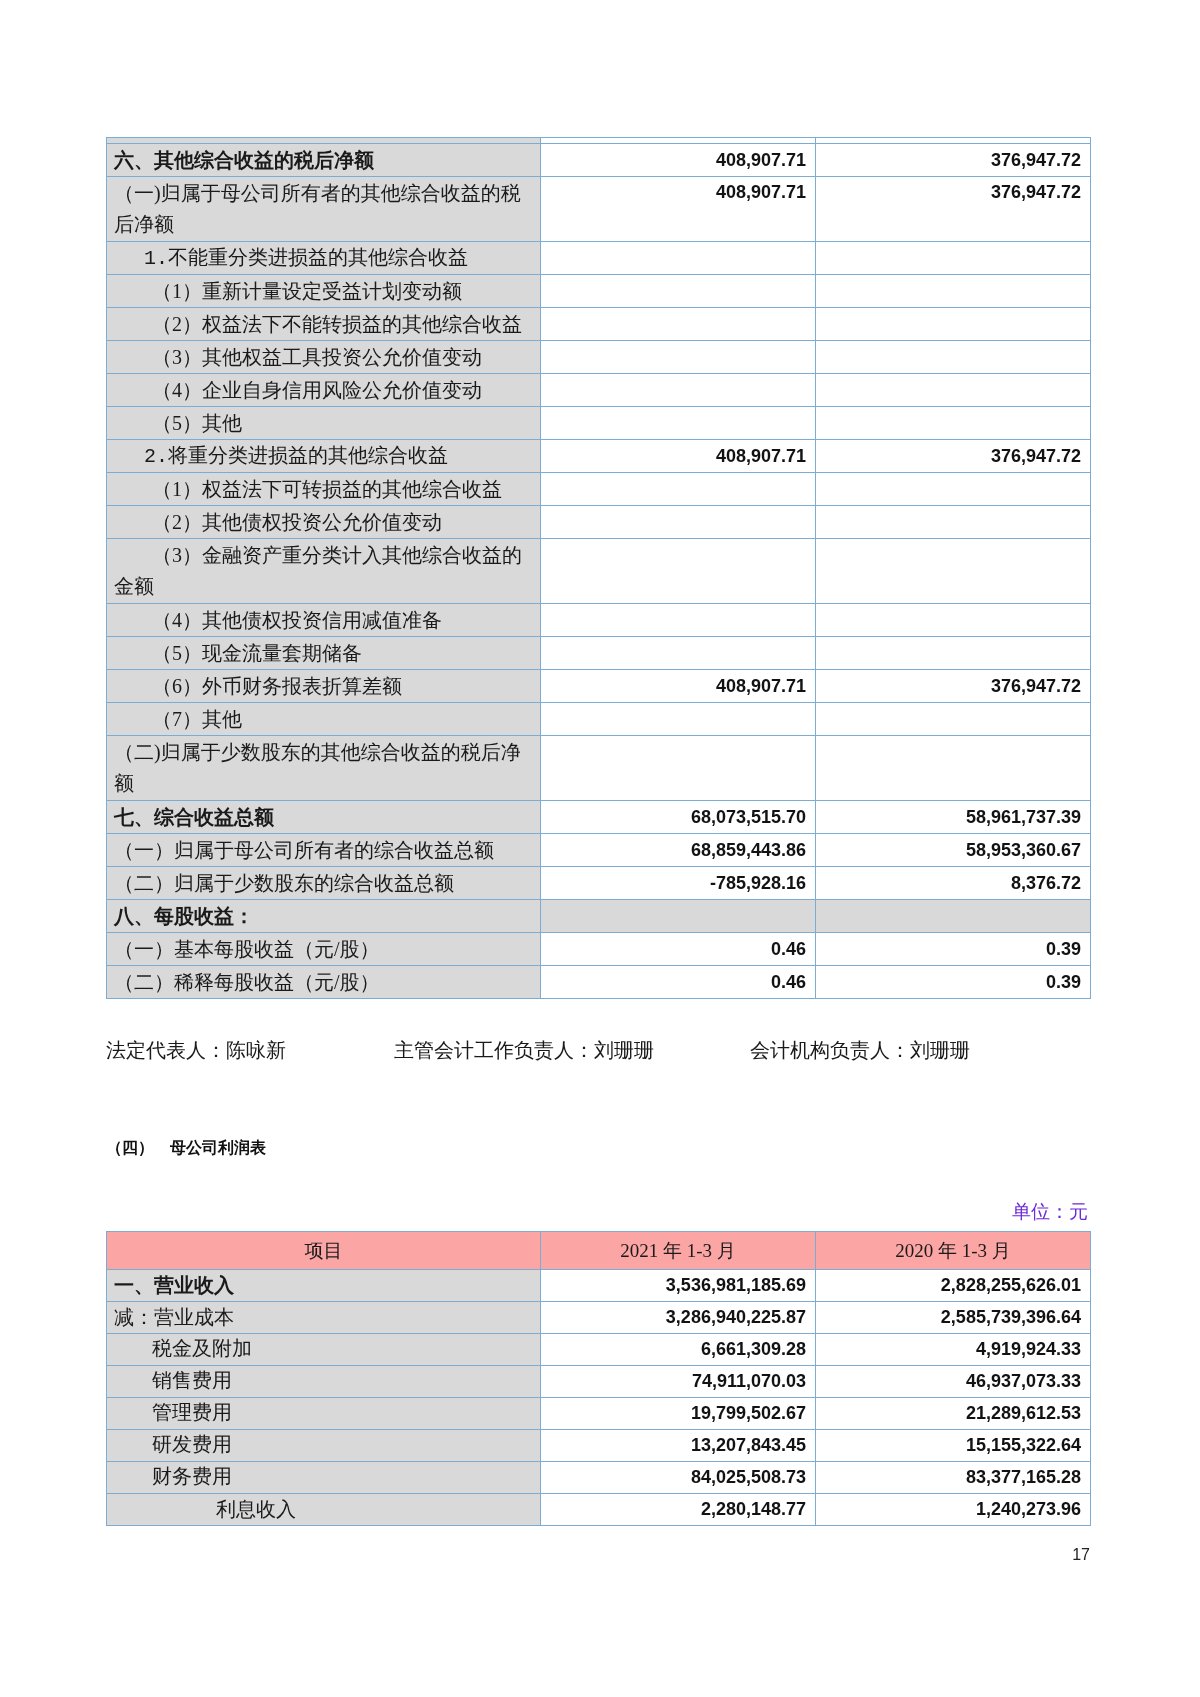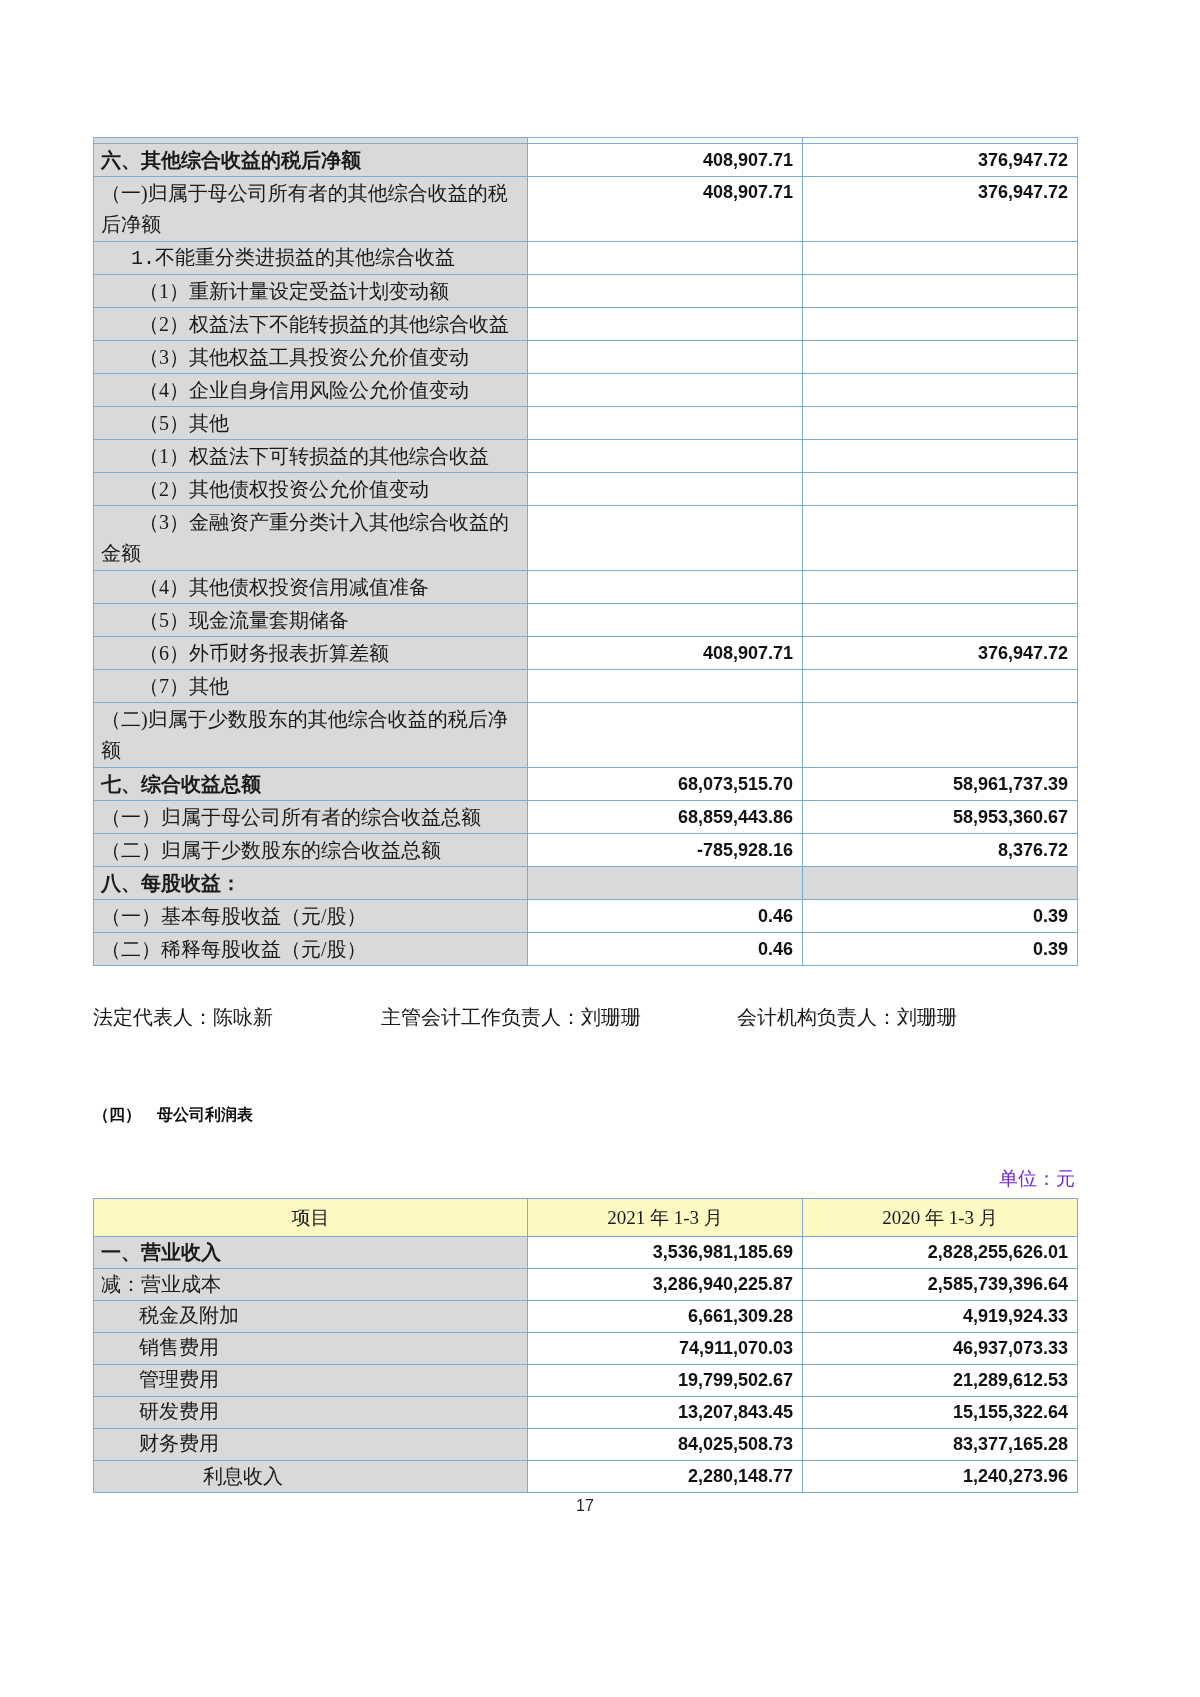--- a/index.html
+++ b/index.html
@@ -1,21 +1,21 @@
 <!DOCTYPE html>
 <html><head>
 <meta charset="utf-8">
 <style>
   html,body{margin:0;padding:0;}
   body{
     width:1200px;height:1697px;background:#ffffff;
     font-family:"Liberation Serif","DejaVu Serif",serif;color:#000;
   }
   .page{position:relative;width:1200px;height:1697px;overflow:hidden;background:#fff;}
-  .content{position:absolute;left:93px;top:0;width:984px;}
+  .content{position:absolute;left:106px;top:0;width:984px;}
 
   table.fin{border-collapse:collapse;width:984px;table-layout:fixed;}
   table.fin td{border:1px solid #7bacd4;overflow:hidden;}
 
   .t1{margin-top:137px;}
   .t2{margin-top:6px;}
 
   td.lbl{
     background:#d9d9d9;font-size:20px;padding:0 7px;line-height:31px;
     color:#1a1a1a;vertical-align:middle;
@@ -28,38 +28,38 @@
   td.grayv{background:#d9d9d9;}
   tr.s td{height:32px;}
   tr.d td{height:64px;}
   tr.sliver td{height:5px;padding:0;}
   .bold{font-weight:bold;}
   .ind1{text-indent:30px;font-family:Liberation Mono, monospace;}
   .ind2{text-indent:38px;}
 
   
   .t2 td.hdr{
-    background:#fef9c3;text-align:center;font-size:19px;height:35px;
+    background:#fca5a5;text-align:center;font-size:19px;height:35px;
     font-family:"Liberation Serif","DejaVu Serif",serif;color:#1a1a1a;vertical-align:middle;
   }
   .t2 tr.s td{height:31px;}
   .t2 .ind1{text-indent:38px;}
   .t2 .indh{text-indent:12px;}
   .t2 .ind2{text-indent:102px;}
 
   .signatures{margin-top:38px;display:flex;font-size:20px;color:#1a1a1a;}
   .sig-1{width:288px;}
   .sig-2{width:356px;}
   .sig-3{flex:1;}
 
   .sec-title{margin-top:74px;font-weight:bold;font-size:16px;color:#111;}
   .unit-line{margin-top:40px;text-align:right;font-size:19px;padding-right:2px;color:#6d28d9;}
 
   .page-number{
-    margin-top:4px;text-align:center;font-size:16px;
+    margin-top:20px;text-align:right;font-size:16px;
     font-family:"Liberation Sans","DejaVu Sans",sans-serif;color:#222;
   }
 </style>
 </head>
 <body>
 
 <div class="page">
   <div class="content">
 
     <table class="fin t1">
@@ -106,20 +106,25 @@
         </tr>
         <tr class="s">
           <td class="lbl ind2">（4）企业自身信用风险公允价值变动</td>
           <td class="val"></td>
           <td class="val"></td>
         </tr>
         <tr class="s">
           <td class="lbl ind2">（5）其他</td>
           <td class="val"></td>
           <td class="val"></td>
+        </tr>
+        <tr class="s">
+          <td class="lbl ind1">2.将重分类进损益的其他综合收益</td>
+          <td class="val">408,907.71</td>
+          <td class="val">376,947.72</td>
         </tr>
         <tr class="s">
           <td class="lbl ind2">（1）权益法下可转损益的其他综合收益</td>
           <td class="val"></td>
           <td class="val"></td>
         </tr>
         <tr class="s">
           <td class="lbl ind2">（2）其他债权投资公允价值变动</td>
           <td class="val"></td>
           <td class="val"></td>

